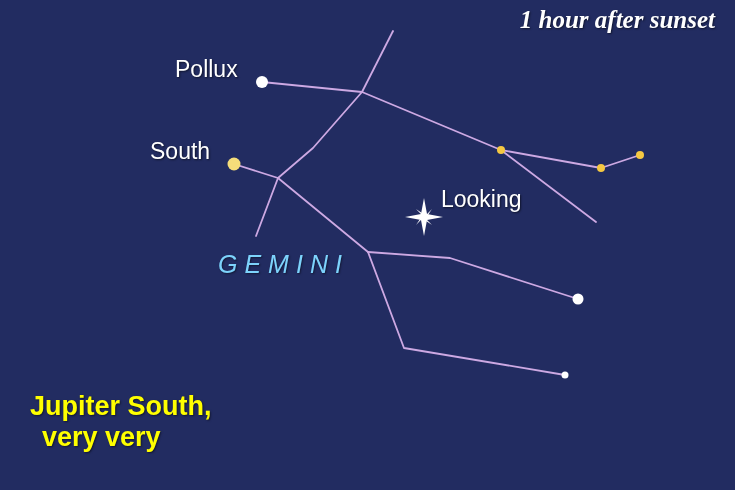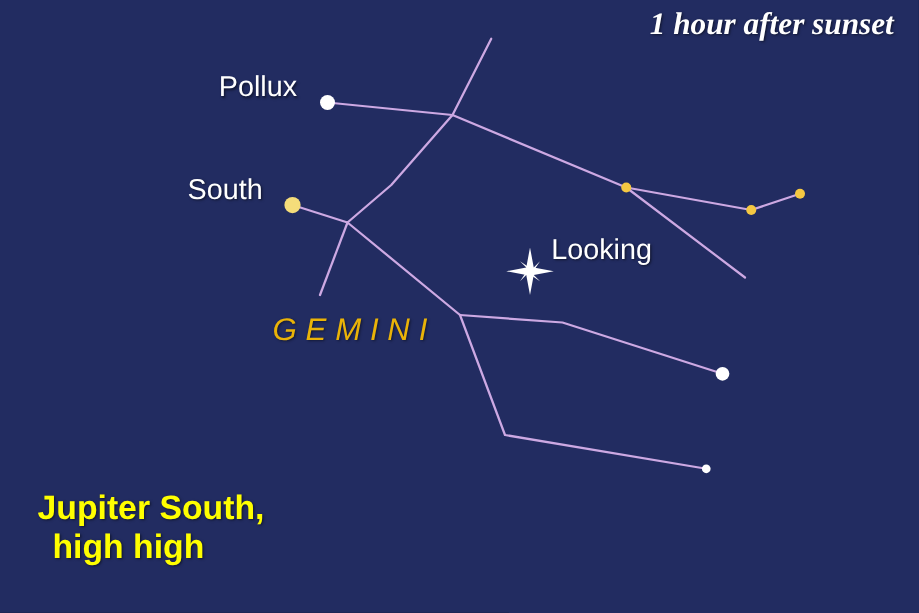--- a/index.html
+++ b/index.html
@@ -33,21 +33,21 @@
     font-family: "Liberation Sans", sans-serif;
     font-size: 23px;
     color: #ffffff;
     text-shadow: 1px 1px 2px rgba(0,0,0,0.55);
   }
   .constellation-label {
     font-family: "Liberation Sans", sans-serif;
     font-size: 25px;
     font-style: italic;
     letter-spacing: 7px;
-    color: #eab308;
+    color: #7dd3fc;
     text-shadow: 1px 1px 2px rgba(0,0,0,0.45);
   }
   .caption-top {
     font-family: "Liberation Serif", serif;
     font-style: italic;
     font-weight: bold;
     font-size: 25px;
     color: #ffffff;
     text-shadow: 1px 1px 2px rgba(0,0,0,0.5);
     right: 20px;
@@ -107,15 +107,15 @@
       </g>
   </svg>
 
   <div class="label caption-top">1 hour after sunset</div>
 
   <div class="label star-label" style="left:175px; top:56px;">Pollux</div>
   <div class="label star-label" style="left:150px; top:138px;">South</div>
   <div class="label star-label" style="left:441px; top:186px;">Looking</div>
   <div class="label constellation-label" style="left:218px; top:250px;">GEMINI</div>
 
-  <div class="label caption-bottom"><span>Jupiter South,</span><span class="line2">high high</span></div>
+  <div class="label caption-bottom"><span>Jupiter South,</span><span class="line2">very very</span></div>
 
 </div>
 
 </body></html>

